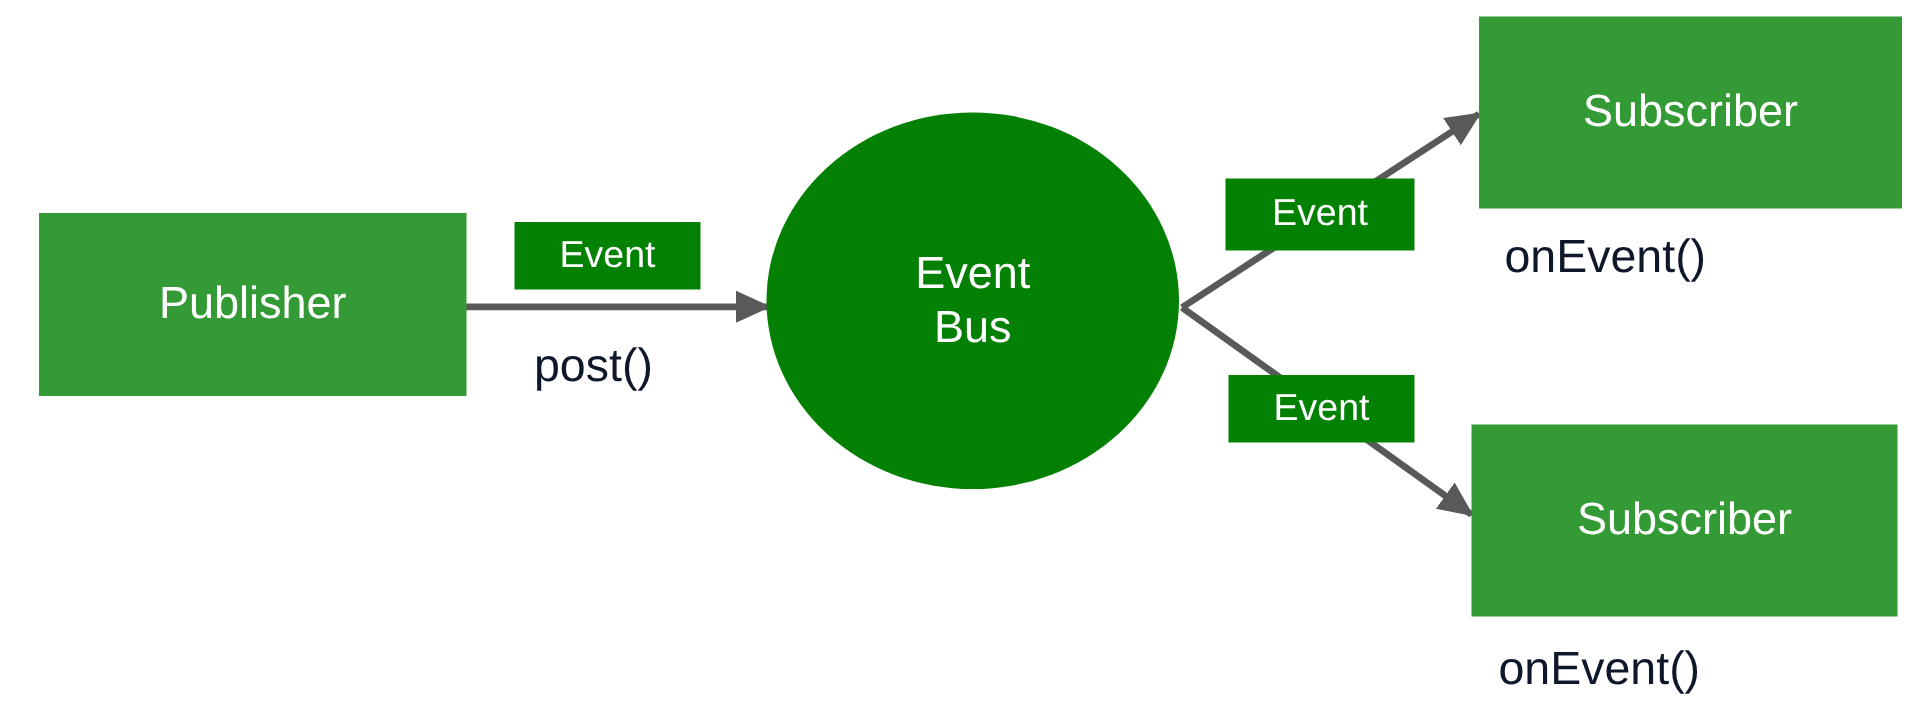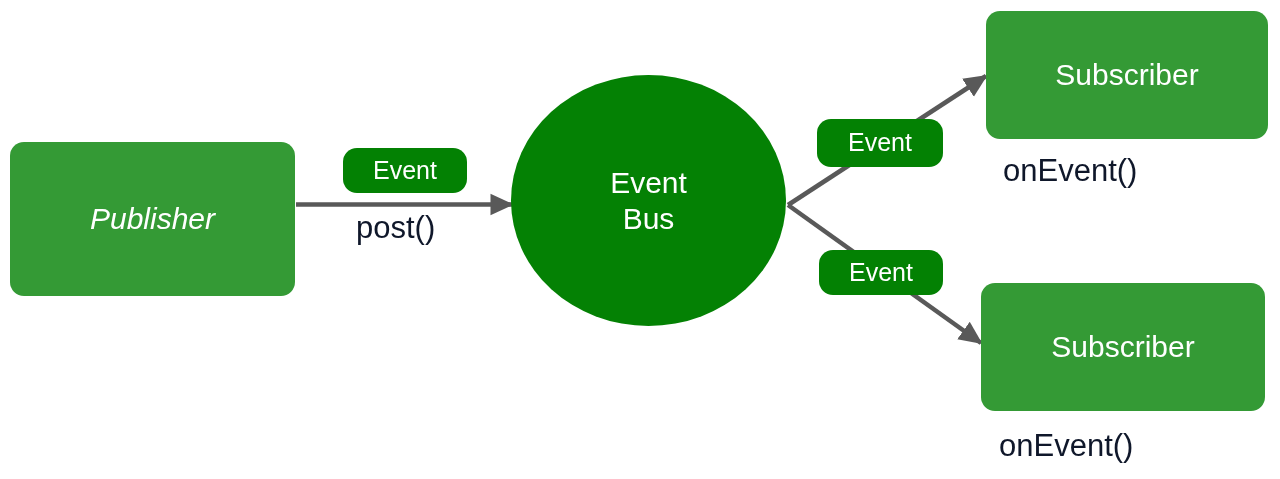--- a/index.html
+++ b/index.html
@@ -29,21 +29,20 @@
 
   .node {
     position: absolute;
     box-sizing: border-box;
     display: flex;
     align-items: center;
     justify-content: center;
     text-align: center;
     color: #ffffff;
     line-height: 1.18;
-    border-radius: 14px;
   }
 
   
   .box-main {
     background: #349A35;
     font-size: 30px;
     font-weight: 400;
   }
 
   
@@ -70,30 +69,30 @@
   .caption {
     position: absolute;
     color: #0f172a;
     font-size: 31px;
     font-weight: 400;
     white-space: nowrap;
     line-height: 1;
   }
 
   
-  #publisher-box   { left: 10px;  top: 142px; width: 285px; height: 154px; font-style: italic; }
+  #publisher-box   { left: 26px;  top: 142px; width: 285px; height: 122px; }
   #event-bus       { left: 511px; top: 75px;  width: 275px; height: 251px; }
   #subscriber-top  { left: 986px; top: 11px;  width: 282px; height: 128px; }
   #subscriber-bot  { left: 981px; top: 283px; width: 284px; height: 128px; }
 
   #event-tag-post      { left: 343px; top: 148px; width: 124px; height: 45px; }
   #event-tag-top       { left: 817px; top: 119px; width: 126px; height: 48px; }
   #event-tag-bottom    { left: 819px; top: 250px; width: 124px; height: 45px; }
 
-  #caption-post        { left: 356px; top: 212px; }
+  #caption-post        { left: 356px; top: 228px; }
   #caption-onevent-top { left: 1003px; top: 155px; }
   #caption-onevent-bot { left: 999px; top: 430px; }
 </style>
 </head>
 <body>
 
 <div id="canvas">
 
   <svg id="edges" viewBox="0 0 1280 479">
     <defs>

